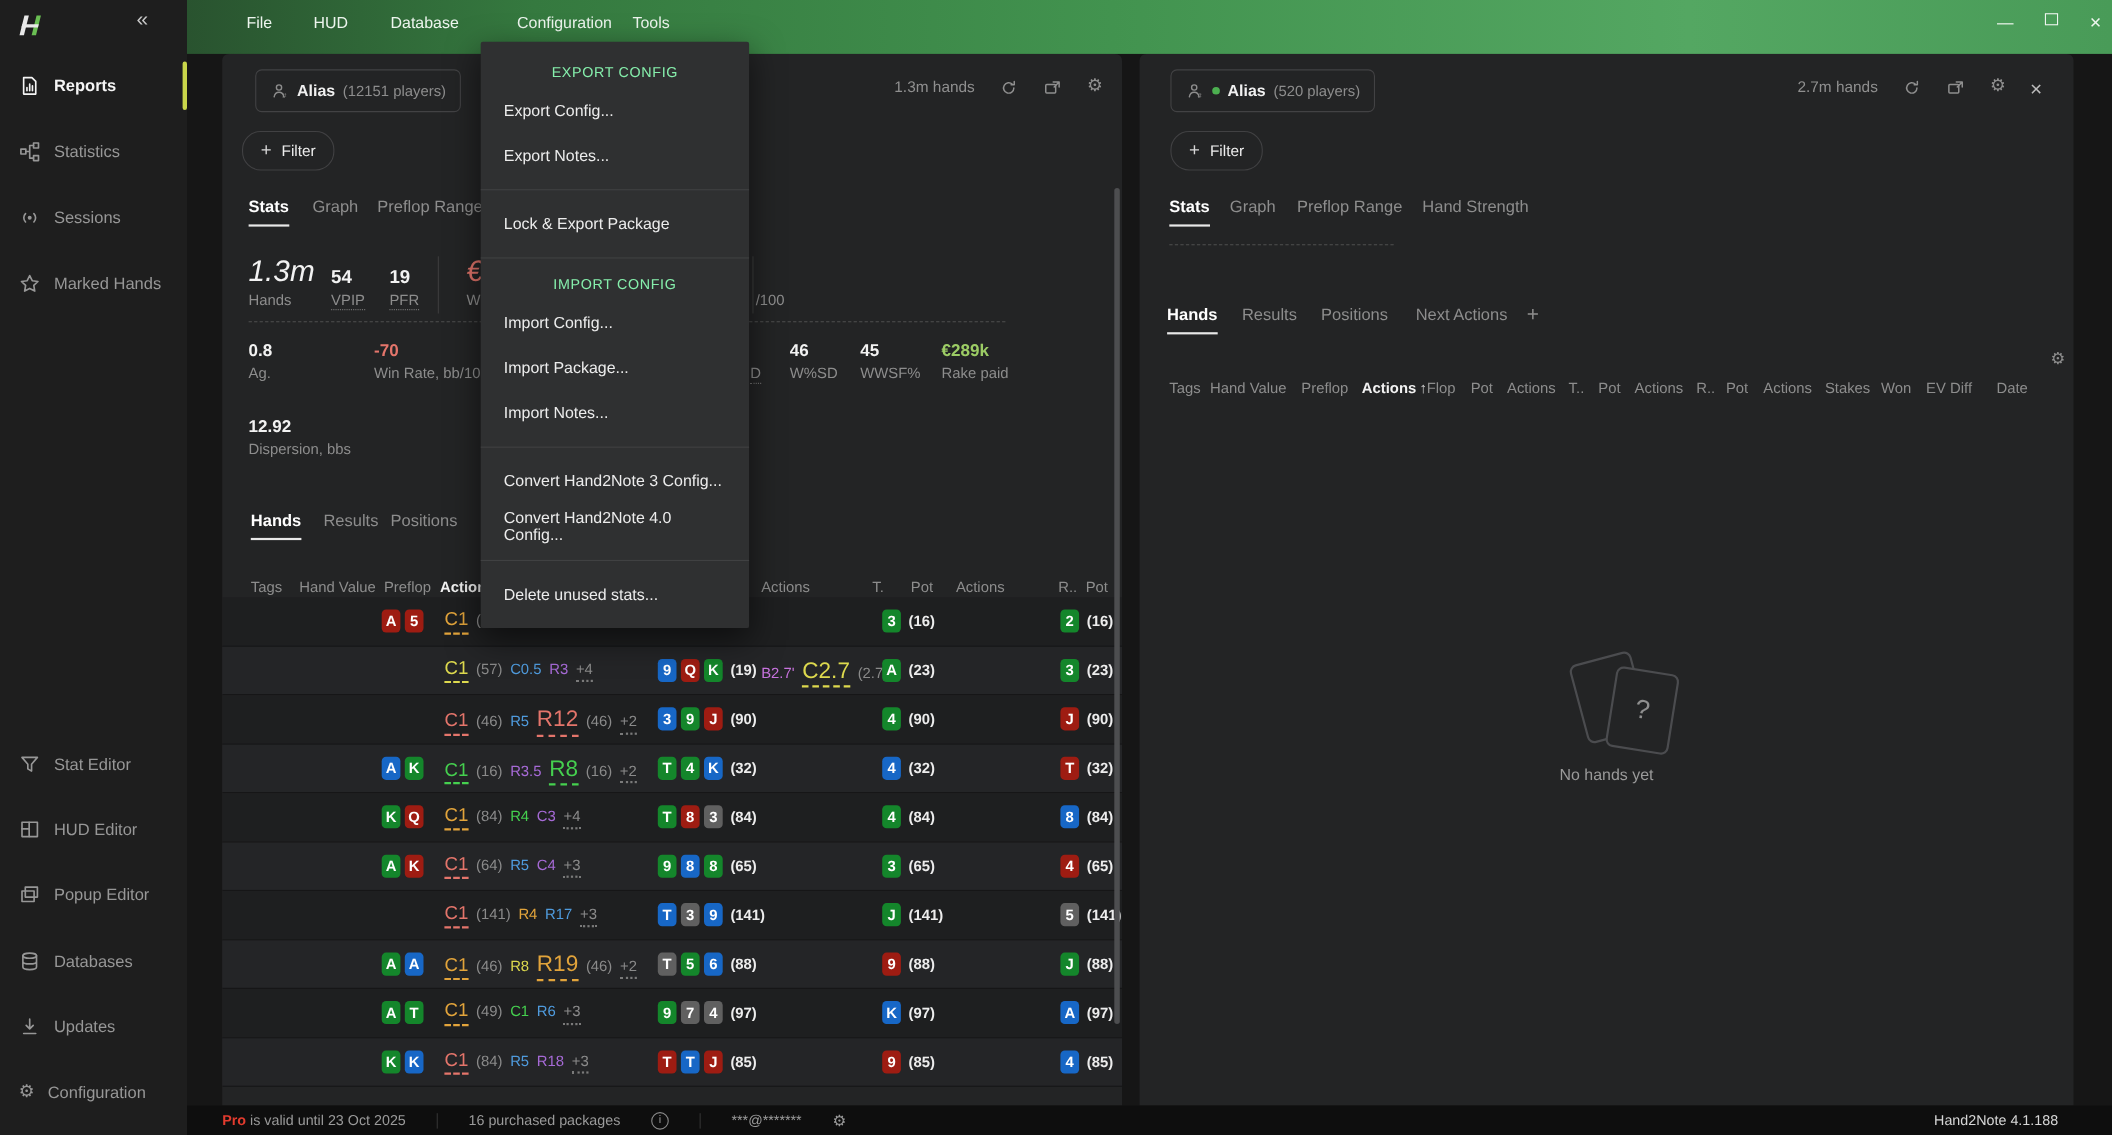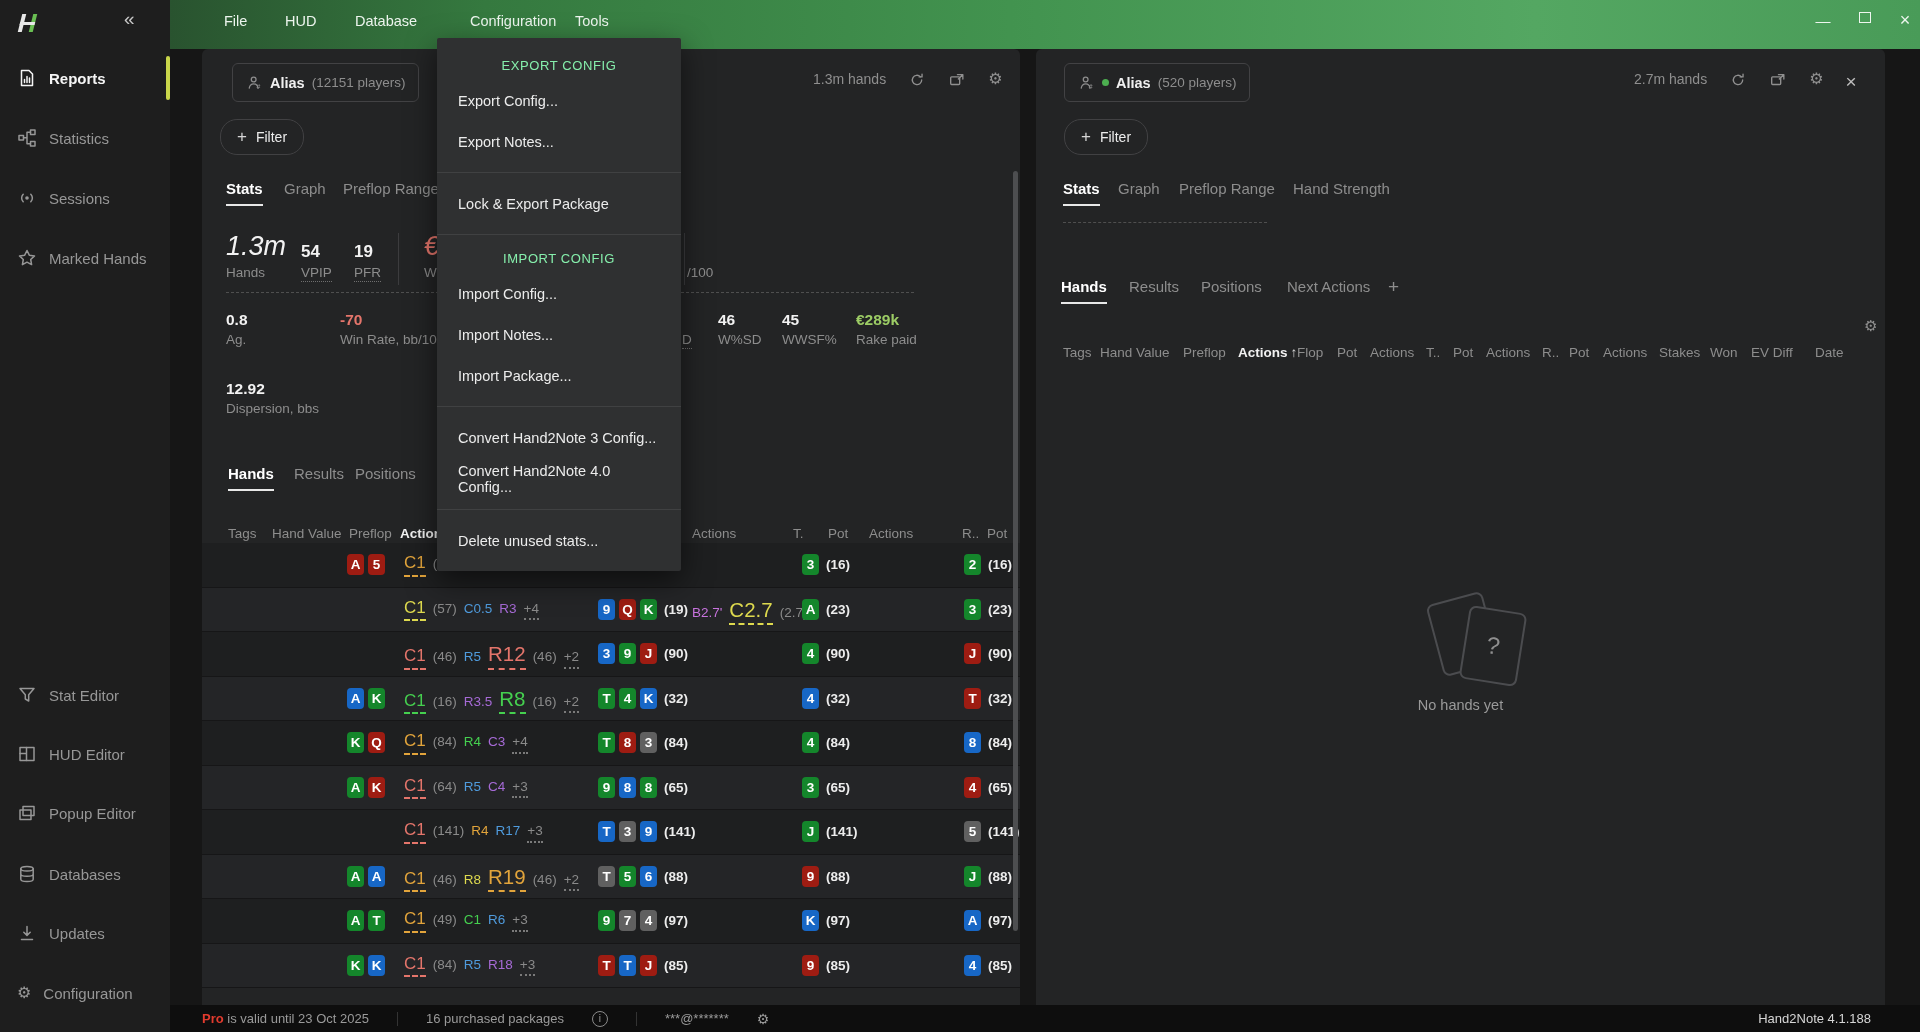--- a/index.html
+++ b/index.html
@@ -667,22 +667,22 @@
 
   <div id="config-menu">
       <div class="m-header">EXPORT CONFIG</div>
       <div class="m-item">Export Config...</div>
       <div class="m-item">Export Notes...</div>
       <div class="m-div"></div>
       <div class="m-item">Lock &amp; Export Package</div>
       <div class="m-div"></div>
       <div class="m-header">IMPORT CONFIG</div>
       <div class="m-item">Import Config...</div>
+      <div class="m-item">Import Package...</div>
       <div class="m-item">Import Notes...</div>
-      <div class="m-item">Import Package...</div>
       <div class="m-div"></div>
       <div class="m-item">Convert Hand2Note 3 Config...</div>
       <div class="m-item">Convert Hand2Note 4.0 Config...</div>
       <div class="m-div"></div>
       <div class="m-item">Delete unused stats...</div>
     </div>
 
   <div id="statusbar">
     <span>
       <span class="sb-pro" style="color:#e23b2e">Pro</span>

